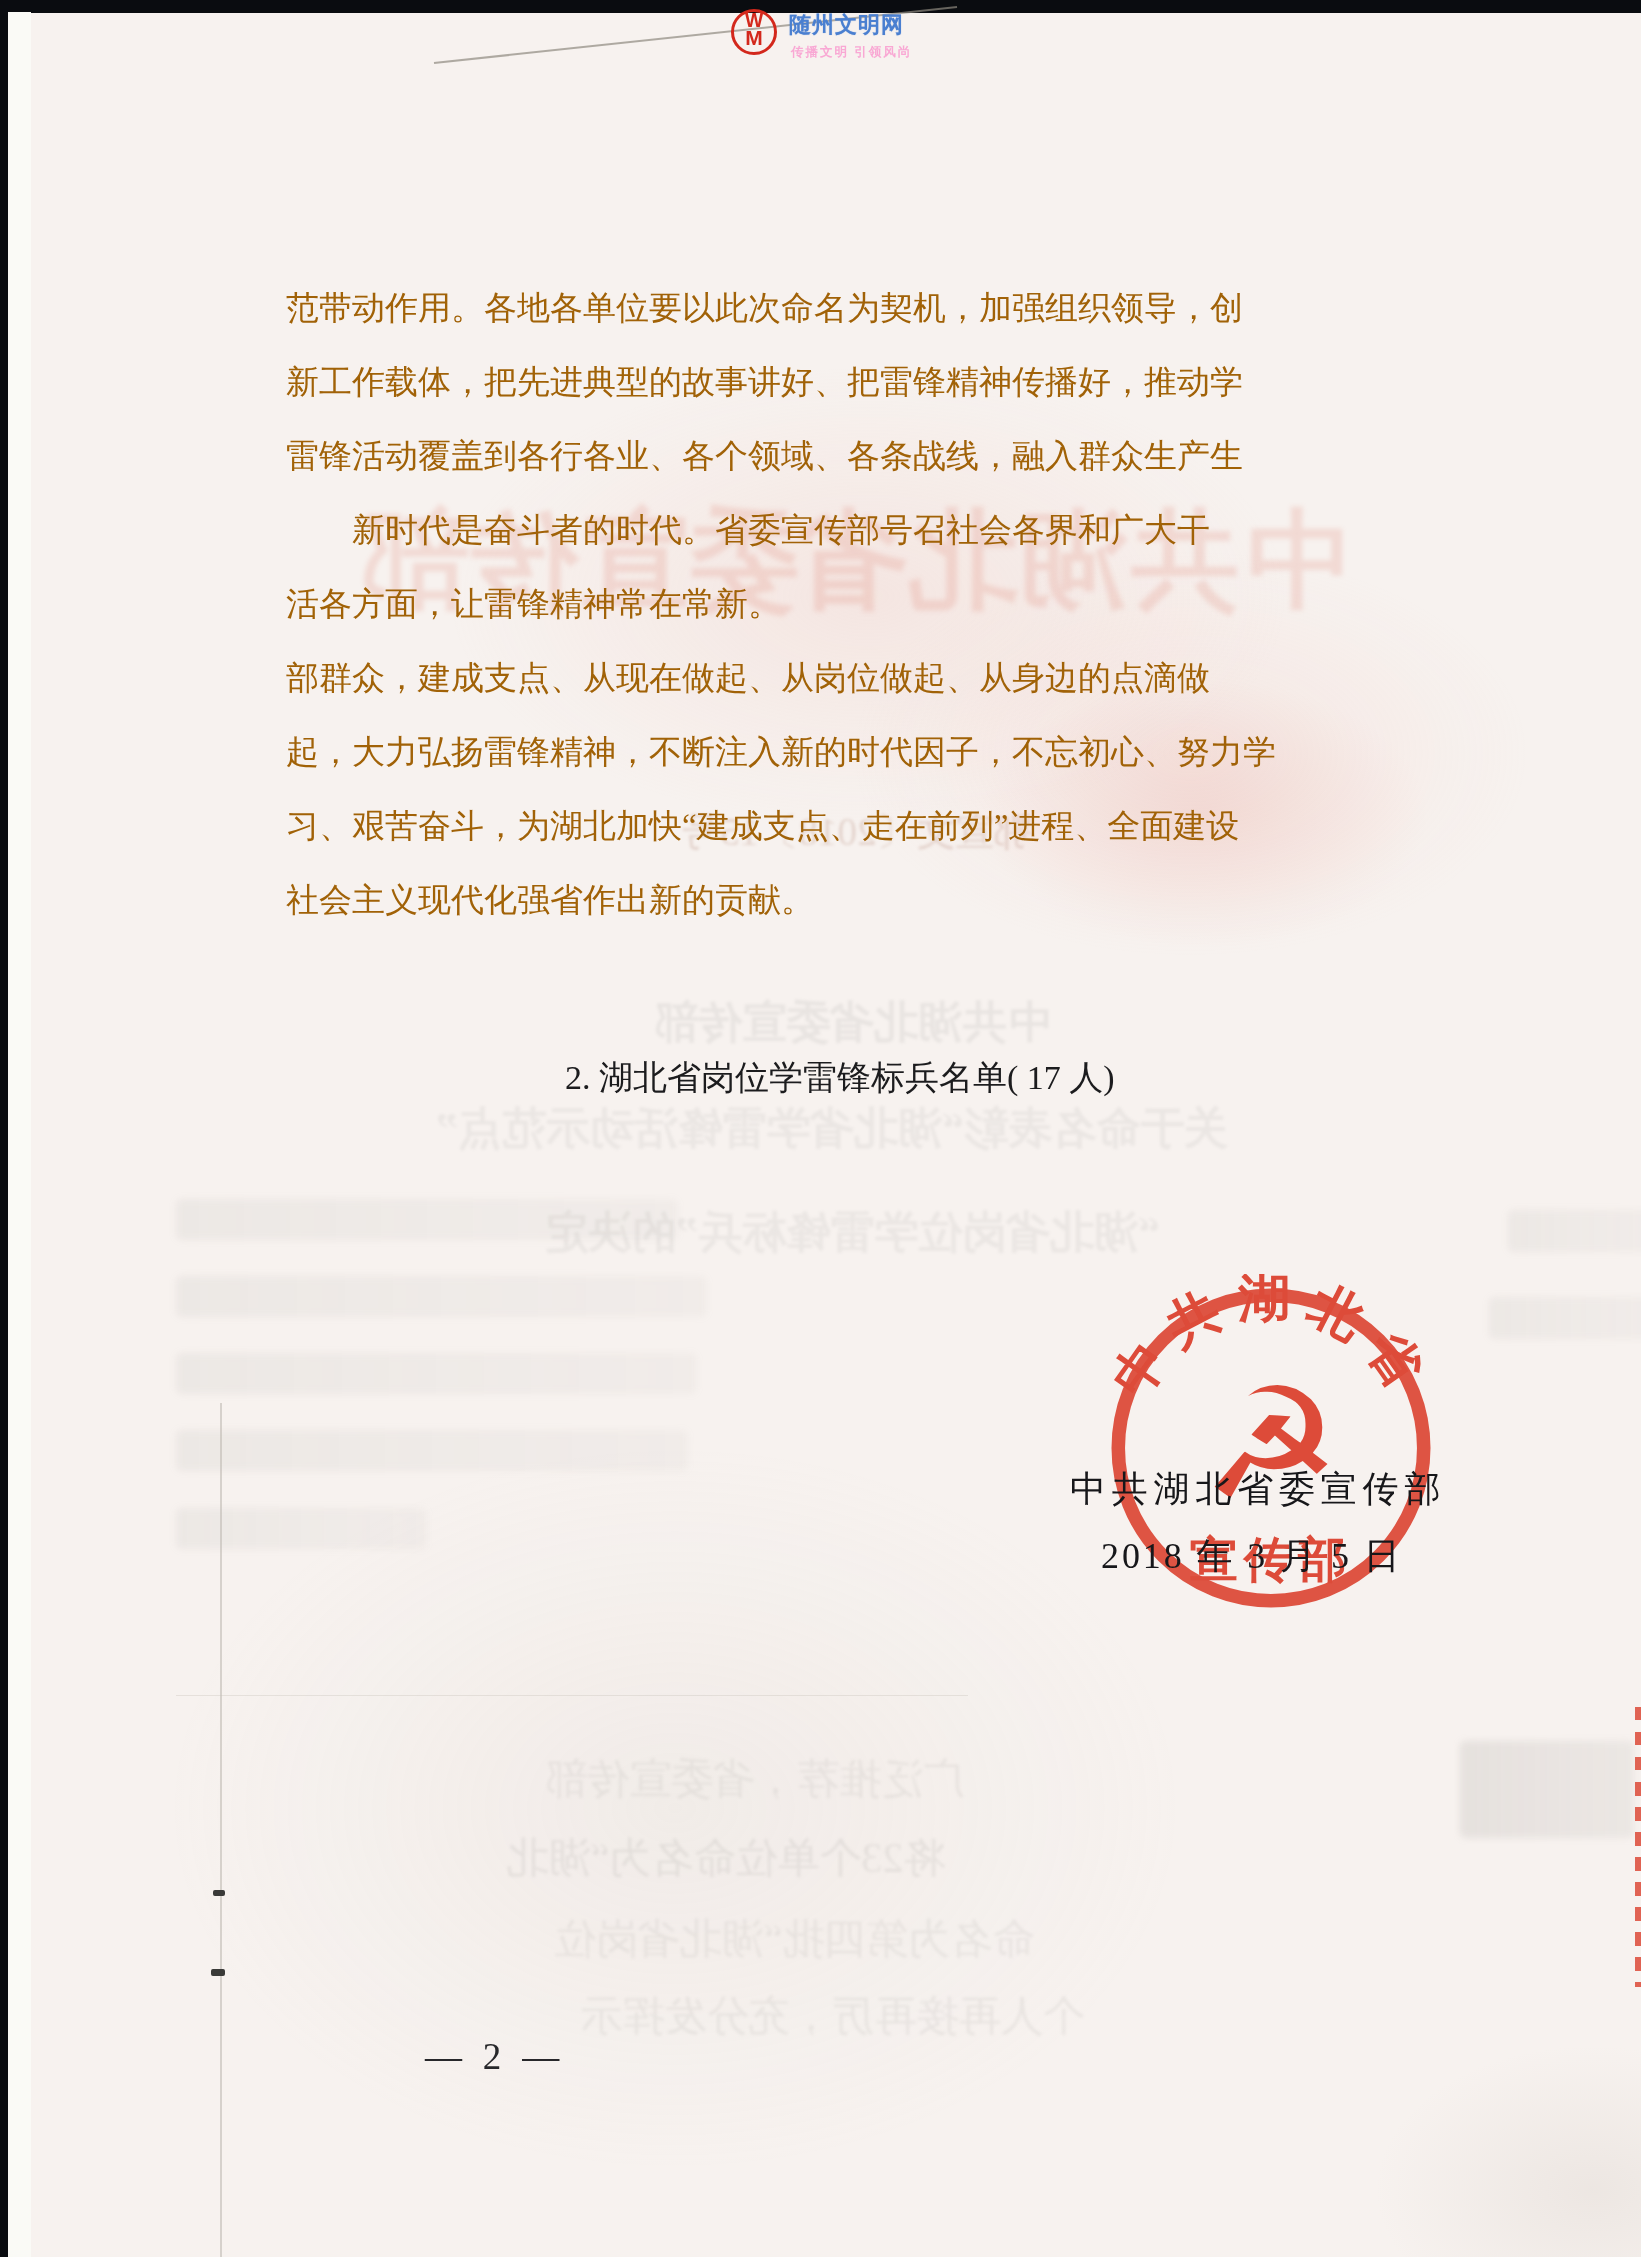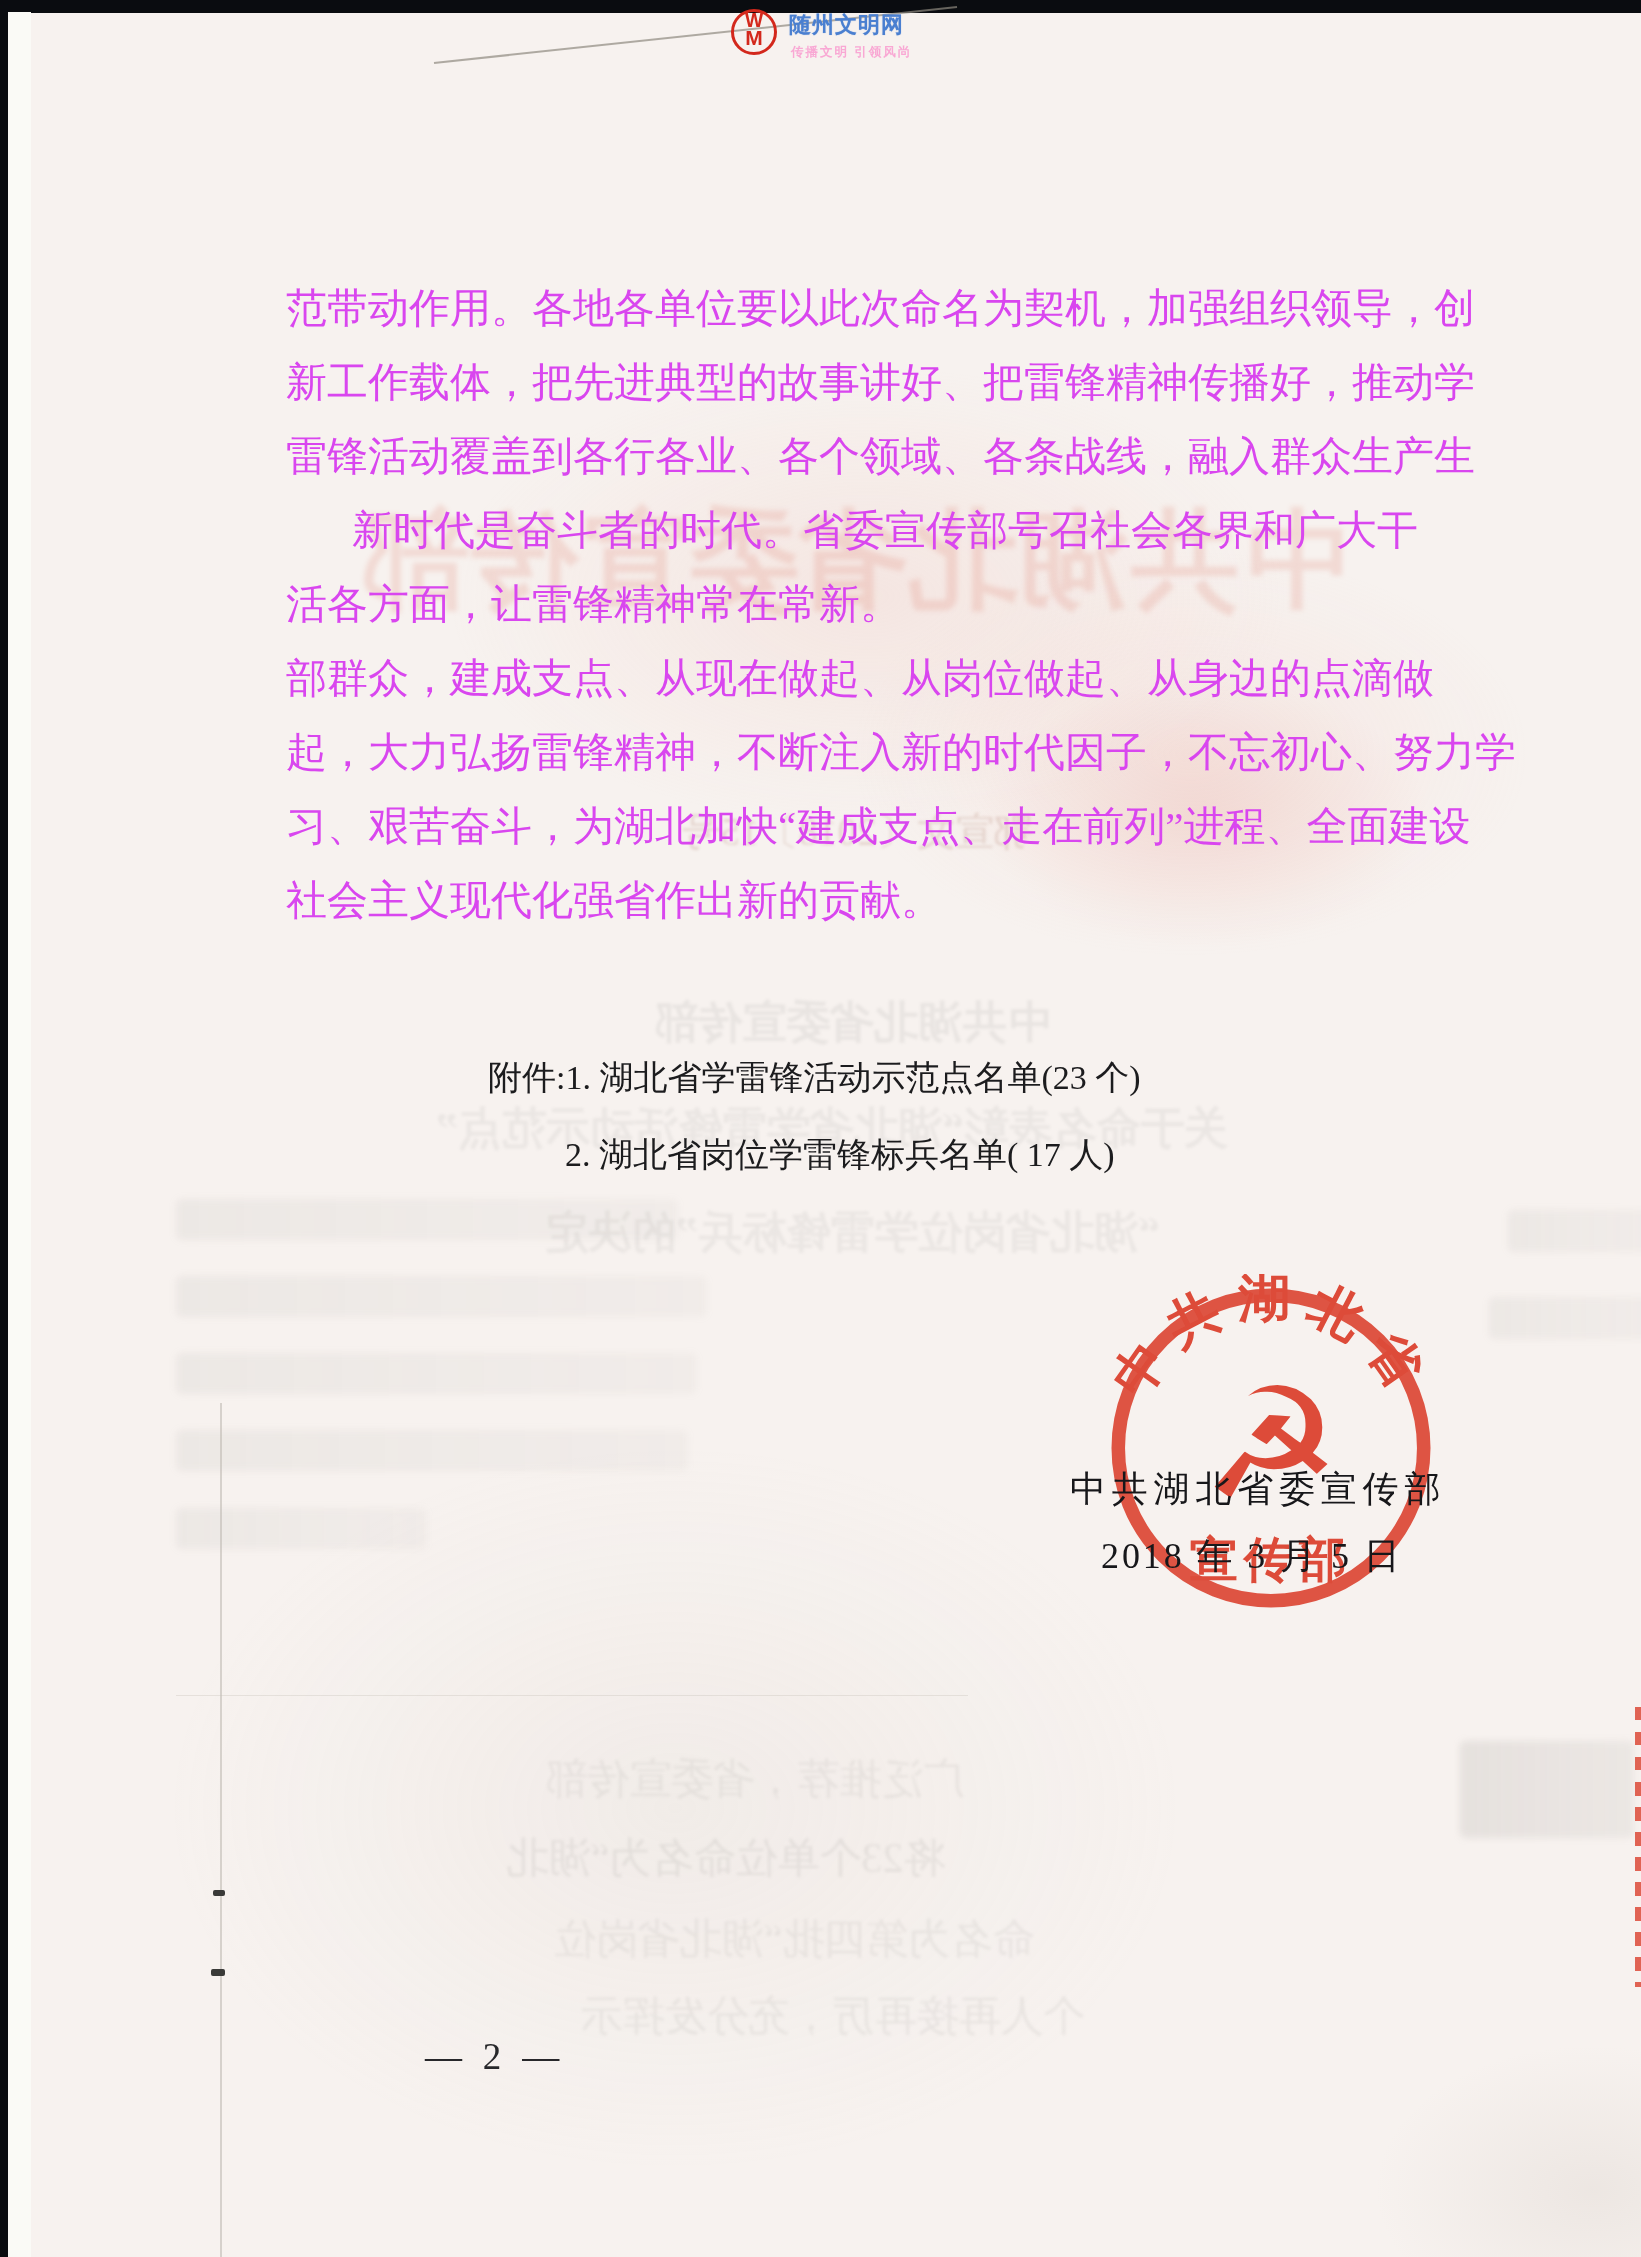--- a/index.html
+++ b/index.html
@@ -79,21 +79,21 @@
   .sm2{left:145px;top:1263px;width:531px;height:41px;}
   .sm3{left:145px;top:1340px;width:521px;height:41px;}
   .sm4{left:145px;top:1417px;width:512px;height:41px;}
   .sm5{left:145px;top:1495px;width:251px;height:41px;}
   .sm6{left:1477px;top:1197px;width:145px;height:42px;}
   .sm7{left:1458px;top:1284px;width:164px;height:42px;}
   .sm8{left:1429px;top:1728px;width:174px;height:97px;background:linear-gradient(90deg,rgba(140,138,134,.16),rgba(140,138,134,.10));}
   
   .body-text{
     position:absolute;left:286px;top:271px;width:811px;
-    font-size:41px;color:#d946ef;
+    font-size:33px;color:#a16207;
   }
   .body-text .line{height:74px;line-height:74px;white-space:nowrap;}
   .body-text .indent{padding-left:66px;}
   .attachments{position:absolute;left:488px;top:1039px;font-size:34px;color:#1c1c1e;}
   .attachments .line{height:77px;line-height:77px;white-space:nowrap;}
   .attachments .line2{padding-left:77px;}
   .signature{position:absolute;z-index:5;color:#17171a;white-space:nowrap;margin-top:24px;}
   .sig-org{left:1070px;top:1441px;font-size:36px;letter-spacing:5.8px;}
   .sig-date{left:1101px;top:1508px;font-size:36px;letter-spacing:2.9px;}
   .page-number{
@@ -151,21 +151,20 @@
   <div class="line">雷锋活动覆盖到各行各业、各个领域、各条战线，融入群众生产生</div>
   <div class="line indent">新时代是奋斗者的时代。省委宣传部号召社会各界和广大干</div>
   <div class="line">活各方面，让雷锋精神常在常新。</div>
   <div class="line">部群众，建成支点、从现在做起、从岗位做起、从身边的点滴做</div>
   <div class="line">起，大力弘扬雷锋精神，不断注入新的时代因子，不忘初心、努力学</div>
   <div class="line">习、艰苦奋斗，为湖北加快“建成支点、走在前列”进程、全面建设</div>
   <div class="line">社会主义现代化强省作出新的贡献。</div>
 </div>
 
 <div class="attachments">
-  <div class="line">附件:1. 湖北省学雷锋活动示范点名单(23 个)</div>
   <div class="line line2">2. 湖北省岗位学雷锋标兵名单( 17 人)</div>
 </div>
 
 <svg class="seal" viewBox="0 0 360 360" aria-hidden="true">
   <circle cx="180" cy="180" r="158" fill="none" stroke="#e23b27" stroke-width="14" opacity="0.95"></circle>
   <path id="sealArc" d="M 57 256 A 142 142 0 1 1 303 256" fill="none"></path>
   <text font-size="54" fill="#e23b27" font-weight="bold" letter-spacing="14" font-family="Liberation Serif, DejaVu Serif, serif">
     <textPath href="#sealArc" startOffset="50%" text-anchor="middle">中共湖北省</textPath>
   </text>
   <text x="180" y="232" text-anchor="middle" font-size="160" fill="#e23b27" font-family="DejaVu Sans, sans-serif">☭</text>

